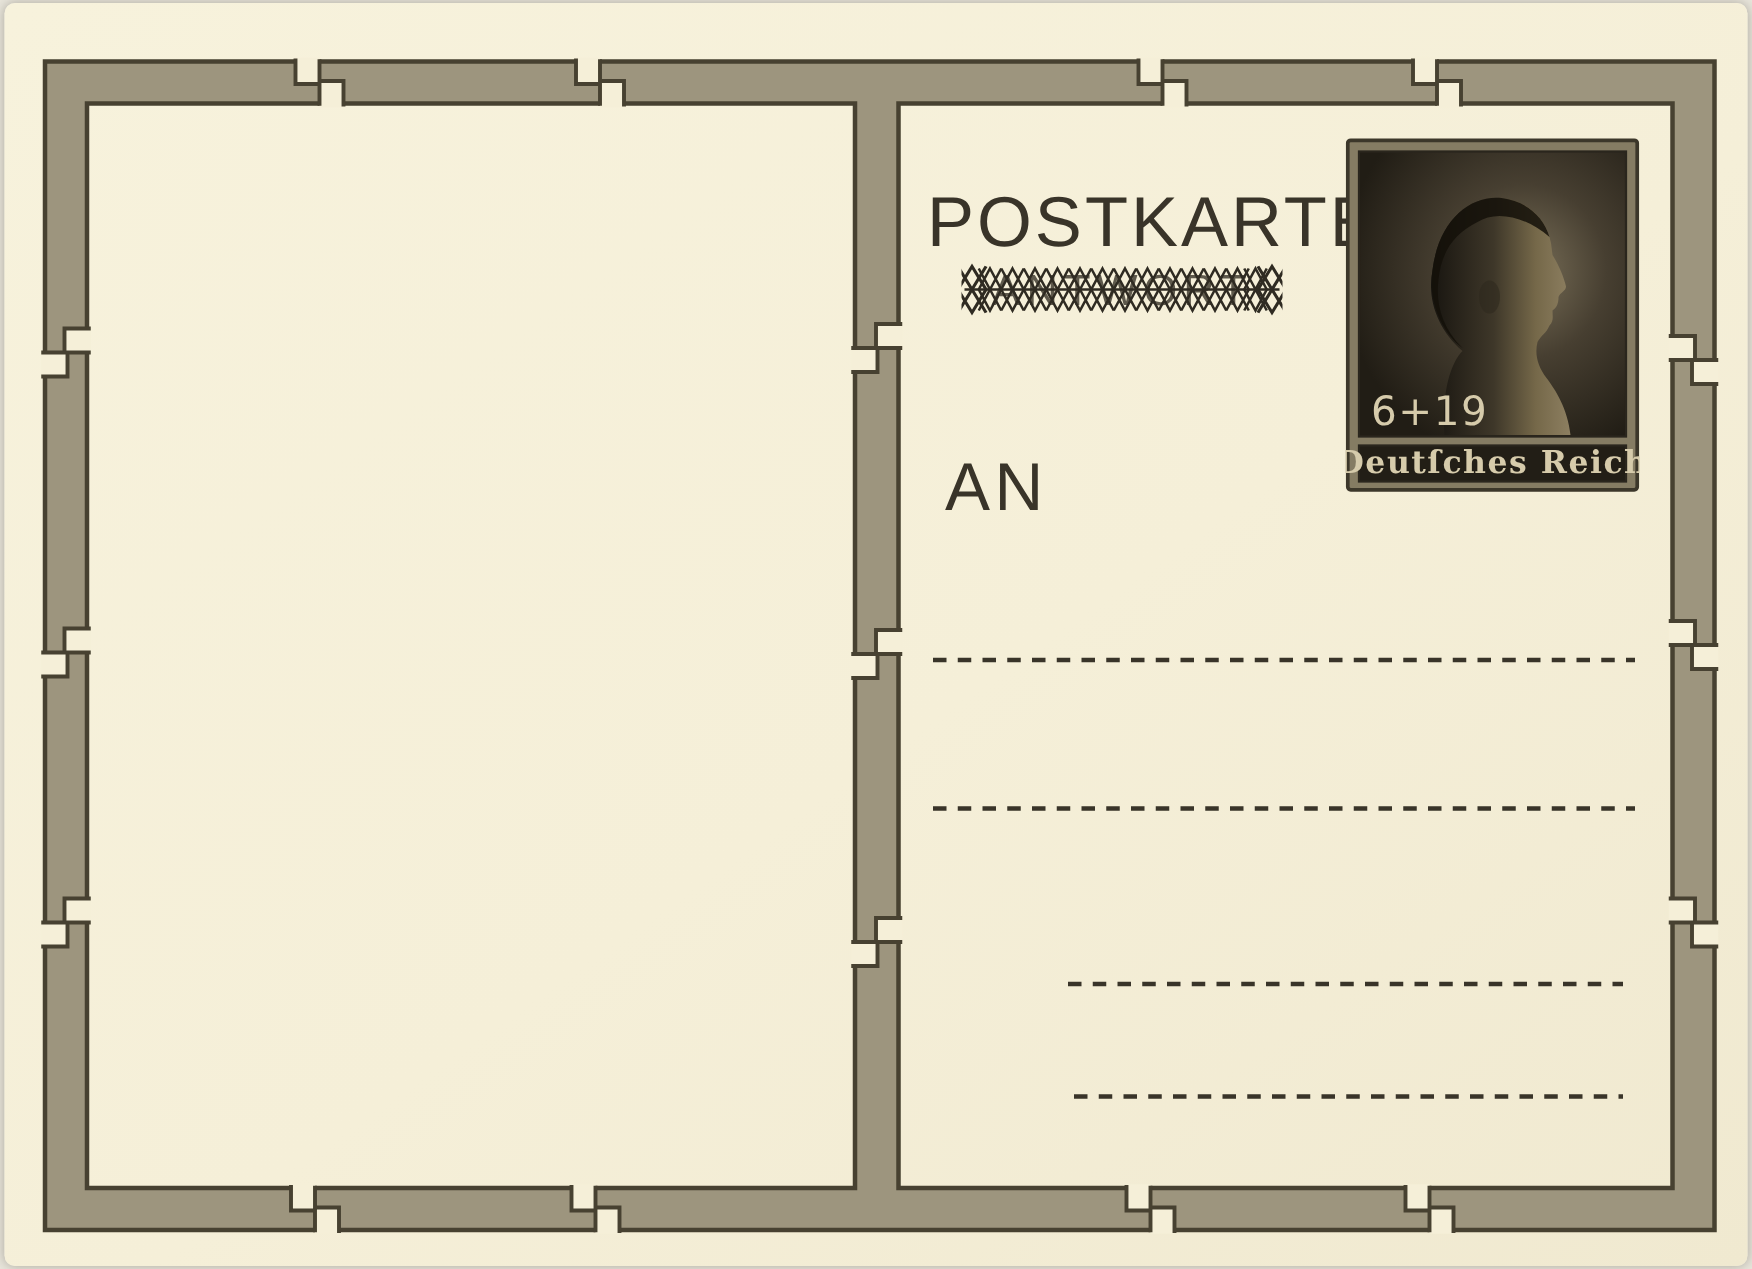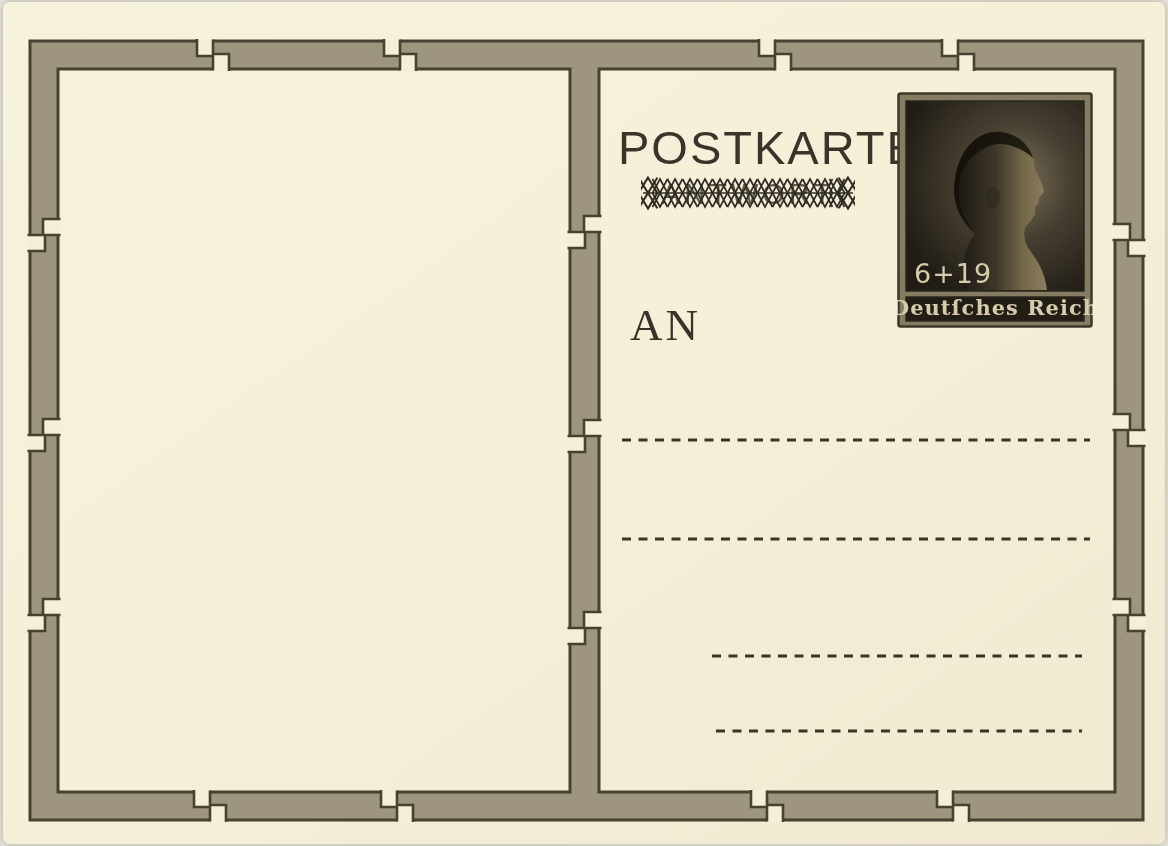--- a/index.html
+++ b/index.html
@@ -14,21 +14,21 @@
   .jd{fill:none;stroke:var(--frame-outline,#474131);stroke-width:2.6;}
   .dash{stroke:var(--ink,#393429);stroke-width:3;stroke-dasharray:9 7.5;}
   .title{position:absolute;left:618px;top:126px;font-size:47px;line-height:44px;
          font-weight:100;letter-spacing:2px;color:var(--ink,#393429);}
   .reply{position:absolute;left:641px;top:171px;width:214px;height:44px;}
   .reply-word{position:absolute;left:0;top:0;width:100%;text-align:center;line-height:47px;
          font-size:29px;font-weight:100;letter-spacing:4px;color:var(--ink,#393429);opacity:.8;}
   .reply svg{position:absolute;left:0;top:0;}
   .chaincell{fill:none;stroke:#2f2b22;stroke-width:1.7;}
   .an{position:absolute;left:630px;top:299px;font-size:45px;font-weight:100;
-      letter-spacing:3px;color:var(--ink,#393429);font-family:Liberation Serif, serif;}
+      letter-spacing:3px;color:var(--ink,#393429);}
   svg.stamp{position:absolute;left:897px;top:92px;}
   .stamp-value-txt{font-family:"DejaVu Sans",sans-serif;font-size:27px;letter-spacing:1px;
       fill:var(--stamp-text,#d6cbab);}
   .stamp-country-txt{font-family:"DejaVu Serif",serif;font-weight:bold;font-size:21px;
       letter-spacing:1px;fill:var(--stamp-text,#d6cbab);}
 </style>
 </head>
 <body>
 
 <div class="scene">

